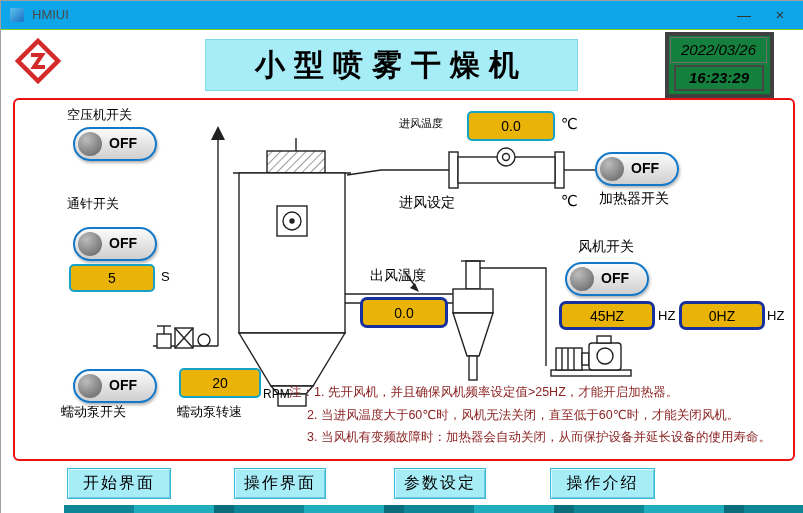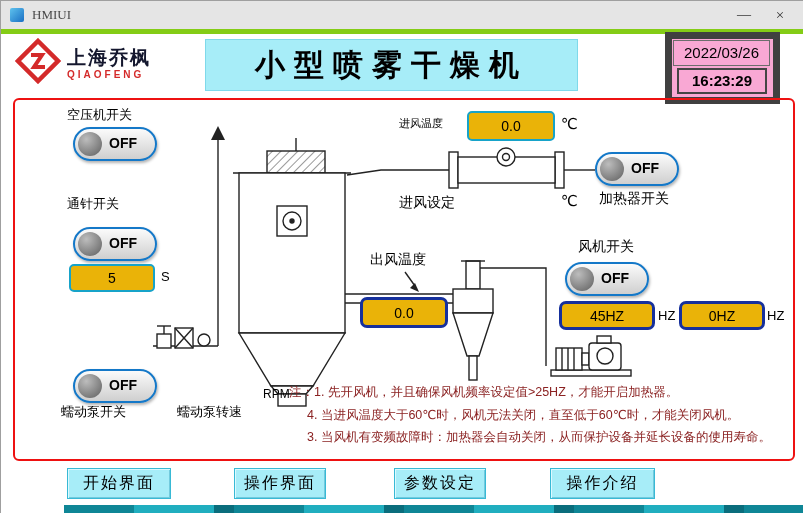--- a/index.html
+++ b/index.html
@@ -2,38 +2,38 @@
 <html style="--banner: #a7edf8; --panel-border: #ee1111; --toggle-border: #1478c8; --field-cyan: #17a3c9; --field-navy: #16309c; --note-text: #8b2222; --logo-red: #d42a2a; --strip-teal: #0f8696;"><head>
 <meta charset="utf-8">
 <style>
   html,body { margin:0; padding:0; background:#e9e9e9; }
   .app {
     position:relative; width:803px; height:513px; background:#ffffff;
     border:1px solid #9f9f9f; overflow:hidden;
     font-family:"Liberation Sans","DejaVu Sans",sans-serif; color:#000;
   }
   
-  .titlebar { position:absolute; left:0; top:0; right:0; height:28px; background:#e5e5e5; border-bottom:5px solid #84cc16;font-family:Liberation Serif, serif; }
+  .titlebar { position:absolute; left:0; top:0; right:0; height:28px; background:#0ea5e9; border-bottom:1px solid #84cc16; }
   .app-icon { position:absolute; left:9px; top:7px; width:14px; height:14px; border-radius:2px;
     background:linear-gradient(135deg,#5ec2ee,#1a6fc4); }
   .win-title { position:absolute; left:31px; top:6px; font-size:13px; color:#4a4a4a; }
   .win-btn { position:absolute; top:3px; width:28px; height:22px; text-align:center; line-height:22px;
     font-size:14px; color:#333; cursor:pointer; }
   .win-min { right:46px; }
   .win-close { right:10px; font-size:15px; }
   
   .logo { position:absolute; left:14px; top:37px; display:flex; align-items:center; }
   .logo-mark { color:var(--logo-red,#d42a2a); margin-right:6px; }
   .logo-cn { font-size:19px; font-weight:bold; color:#14172e; letter-spacing:2px; line-height:22px; }
   .logo-en { font-size:10px; font-weight:bold; color:var(--logo-red,#d42a2a); letter-spacing:3px; }
   .banner { position:absolute; left:204px; top:38px; width:371px; height:50px;
     background:var(--banner,#a7edf8); border:1px solid #7fd9ea;
     display:flex; align-items:center; justify-content:center;
     font-size:30px; font-weight:600; letter-spacing:9px; }
-  .dt-wrap { position:absolute; left:664px; top:31px; width:101px; height:58px; border:7px solid #404040; background:#f9a8d4; }
+  .dt-wrap { position:absolute; left:664px; top:31px; width:101px; height:58px; border:4px solid #404040; background:#15803d;font-style:italic; }
   .date-box { position:absolute; left:1px; top:1px; width:95px; height:24px; border:1px solid #6d6d6d;
     font-size:15px; text-align:center; line-height:24px; }
   .time-box { position:absolute; left:5px; top:29px; width:86px; height:22px; border:2px solid #454545;
     font-size:15px; font-weight:bold; text-align:center; line-height:22px; }
   
   .panel { position:absolute; left:12px; top:97px; width:778px; height:359px;
     border:2px solid var(--panel-border,#ee1111); border-radius:6px; }
   .equip { position:absolute; left:10px; top:97px; }
   .lbl { position:absolute; font-size:13px; white-space:nowrap; }
   .unit { position:absolute; font-size:13px; white-space:nowrap; }
@@ -69,24 +69,20 @@
     <div class="win-btn win-min">—</div>
     <div class="win-btn win-close">×</div>
   </div>
 
   <div class="logo">
     <span class="logo-mark">
       <svg width="46" height="46" viewBox="0 0 46 46" fill="none">
         <polygon points="23,3 43,23 23,43 3,23" stroke="currentColor" stroke-width="4.5"></polygon>
         <path d="M16 17 L27 17 L19 29 L30 29" stroke="currentColor" stroke-width="4" fill="none"></path>
       </svg>
-    </span>
-    <span>
-      <div class="logo-cn">上海乔枫</div>
-      <div class="logo-en">QIAOFENG</div>
     </span>
   </div>
 
   <div class="banner">小型喷雾干燥机</div>
 
   <div class="dt-wrap">
     <div class="date-box">2022/03/26</div>
     <div class="time-box">16:23:29</div>
   </div>
 
@@ -183,20 +179,21 @@
   </div>
   <div class="field f-cyan" style="left:68px; top:263px; width:82px; height:24px;">5</div>
   <div class="unit" style="left:160px; top:268px;">S</div>
 
   <div class="toggle" style="left:72px; top:368px;">
     <div class="knob"></div>
     <div class="state">OFF</div>
   </div>
   <div class="lbl" style="left:60px; top:402px;">蠕动泵开关</div>
 
+  <div class="field f-cyan" style="left:178px; top:367px; width:78px; height:26px;">20</div>
   <div class="unit" style="left:262px; top:386px; font-size:12px;">RPM</div>
   <div class="lbl" style="left:176px; top:402px;">蠕动泵转速</div>
 
   <div class="lbl" style="left:398px; top:115px; font-size:11px;">进风温度</div>
   <div class="field f-cyan" style="left:466px; top:110px; width:84px; height:26px;">0.0</div>
   <div class="unit" style="left:560px; top:114px; font-size:15px;">℃</div>
 
   <div class="lbl" style="left:398px; top:193px; font-size:14px;">进风设定</div>
   <div class="unit" style="left:560px; top:191px; font-size:15px;">℃</div>
 
@@ -209,25 +206,25 @@
   <div class="lbl" style="left:577px; top:237px; font-size:14px;">风机开关</div>
   <div class="toggle" style="left:564px; top:261px;">
     <div class="knob"></div>
     <div class="state">OFF</div>
   </div>
   <div class="field f-navy" style="left:558px; top:300px; width:90px; height:23px;">45HZ</div>
   <div class="unit" style="left:657px; top:307px;">HZ</div>
   <div class="field f-navy" style="left:678px; top:300px; width:80px; height:23px;">0HZ</div>
   <div class="unit" style="left:766px; top:307px;">HZ</div>
 
-  <div class="lbl" style="left:369px; top:250px; font-size:14px;">出风温度</div>
+  <div class="lbl" style="left:369px; top:266px; font-size:14px;">出风温度</div>
   <div class="field f-navy" style="left:359px; top:296px; width:82px; height:25px;">0.0</div>
 
   <div class="note" style="left:288px; top:383px;">注：1. 先开风机，并且确保风机频率设定值&gt;25HZ，才能开启加热器。</div>
-  <div class="note" style="left:306px; top:406px;">4. 当进风温度大于60℃时，风机无法关闭，直至低于60℃时，才能关闭风机。</div>
+  <div class="note" style="left:306px; top:406px;">2. 当进风温度大于60℃时，风机无法关闭，直至低于60℃时，才能关闭风机。</div>
   <div class="note" style="left:306px; top:428px;">3. 当风机有变频故障时：加热器会自动关闭，从而保护设备并延长设备的使用寿命。</div>
 
   <div class="navbtn" style="left:233px; width:90px;">操作界面</div>
   <div class="navbtn" style="left:66px;  width:102px;">开始界面</div>
   <div class="navbtn" style="left:393px; width:90px;">参数设定</div>
   <div class="navbtn" style="left:549px; width:103px;">操作介绍</div>
 
   <div class="strip"></div>
 
 </div>

